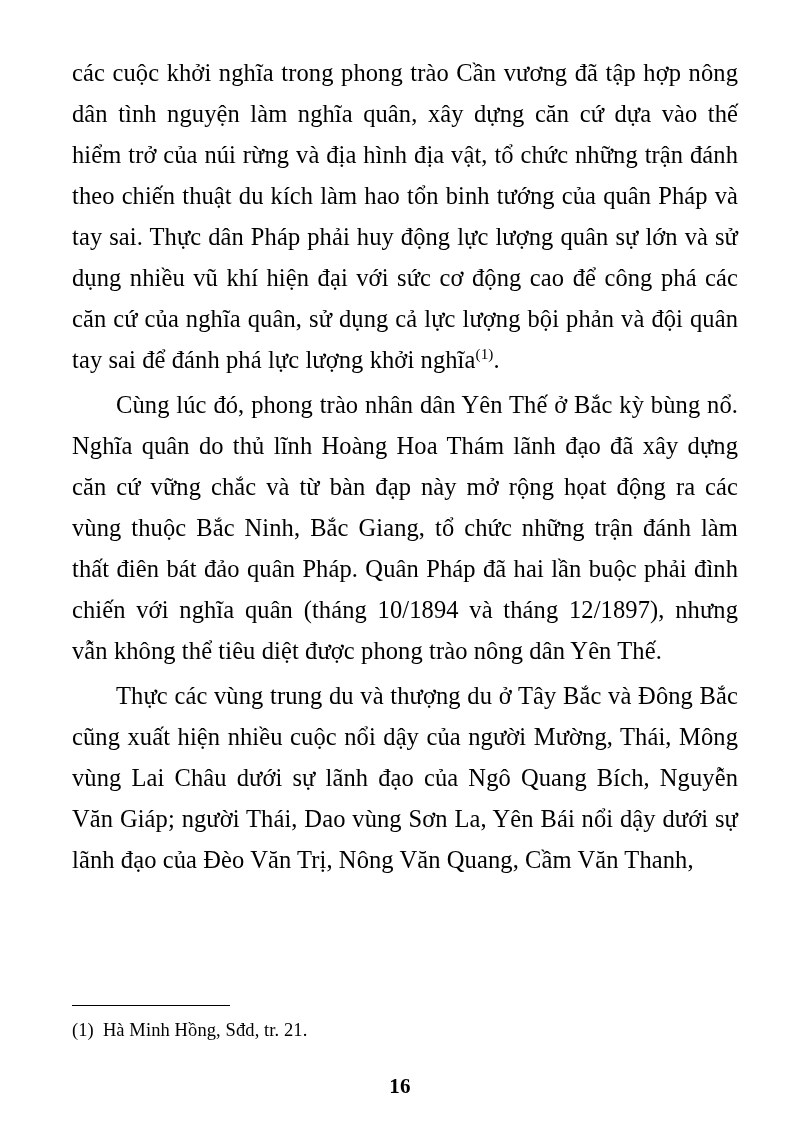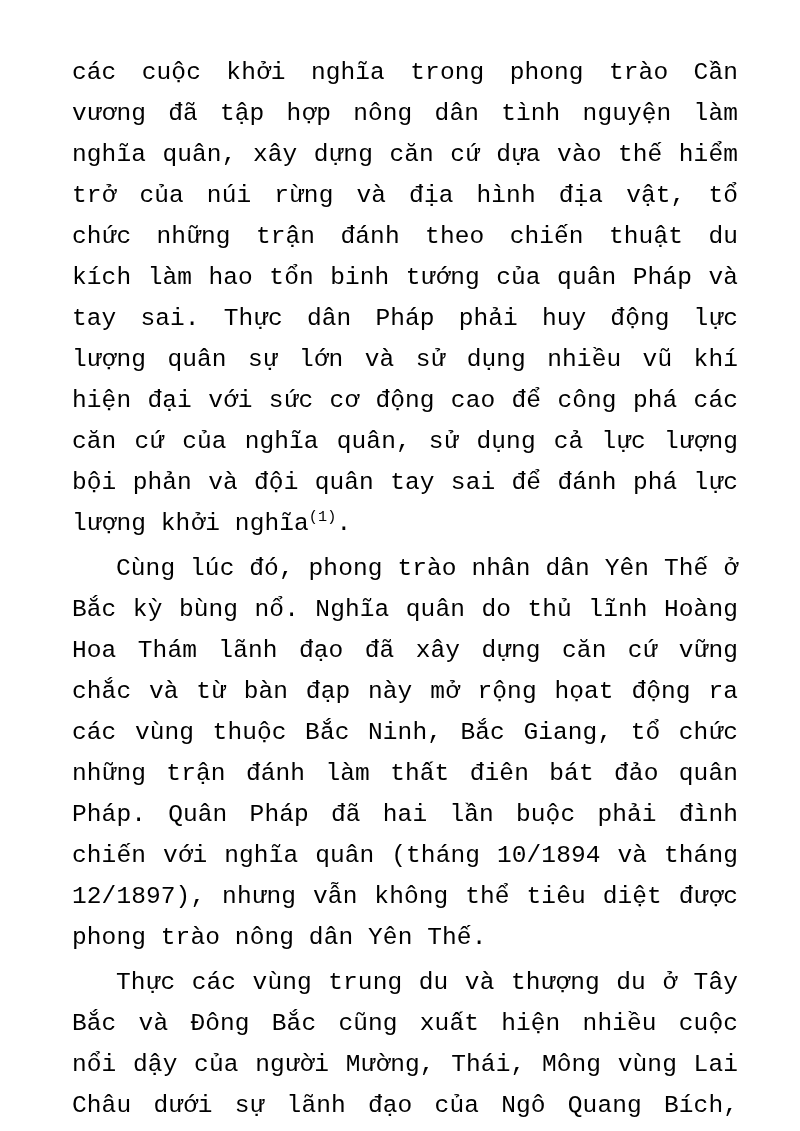--- a/index.html
+++ b/index.html
@@ -15,21 +15,20 @@
     overflow: hidden;
   }
   .page {
     position: relative;
     width: 800px;
     height: 1131px;
     box-sizing: border-box;
     padding: 52px 62px 0 72px;
     display: flex;
     flex-direction: column;
-    font-family: Liberation Mono, monospace;
   }
   .body-text {
     flex: 0 0 auto;
   }
   .para {
     margin: 0 0 4px 0;
     font-size: 24.5px;
     line-height: 41px;
     text-align: justify;
     text-justify: inter-word;
@@ -83,15 +82,20 @@
   <div class="body-text">
 
     <p class="para"><span>các cuộc khởi nghĩa trong phong trào Cần vương đã tập hợp nông dân tình nguyện làm nghĩa quân, xây dựng căn cứ dựa vào thế hiểm trở của núi rừng và địa hình địa vật, tổ chức những trận đánh theo chiến thuật du kích làm hao tổn binh tướng của quân Pháp và tay sai. Thực dân Pháp phải huy động lực lượng quân sự lớn và sử dụng nhiều vũ khí hiện đại với sức cơ động cao để công phá các căn cứ của nghĩa quân, sử dụng cả lực lượng bội phản và đội quân tay sai để đánh phá lực lượng khởi nghĩa</span><sup class="fn">(1)</sup><span>.</span></p>
 
     <p class="para indent"><span>Cùng lúc đó, phong trào nhân dân Yên Thế ở Bắc kỳ bùng nổ. Nghĩa quân do thủ lĩnh Hoàng Hoa Thám lãnh đạo đã xây dựng căn cứ vững chắc và từ bàn đạp này mở rộng họat động ra các vùng thuộc Bắc Ninh, Bắc Giang, tổ chức những trận đánh làm thất điên bát đảo quân Pháp. Quân Pháp đã hai lần buộc phải đình chiến với nghĩa quân (tháng 10/1894 và tháng 12/1897), nhưng vẫn không thể tiêu diệt được phong trào nông dân Yên Thế.</span></p>
 
     <p class="para indent"><span>Thực các vùng trung du và thượng du ở Tây Bắc và Đông Bắc cũng xuất hiện nhiều cuộc nổi dậy của người Mường, Thái, Mông vùng Lai Châu dưới sự lãnh đạo của Ngô Quang Bích, Nguyễn Văn Giáp; người Thái, Dao vùng Sơn La, Yên Bái nổi dậy dưới sự lãnh đạo của Đèo Văn Trị, Nông Văn Quang, Cầm Văn Thanh,</span></p>
 
   </div>
 
+  <div class="footnote-area">
+    <div class="footnote-rule"></div>
+    <p class="footnote"><span class="fn-num">(1)</span><span>Hà Minh Hồng, Sđd, tr. 21.</span></p>
+  </div>
 
+  <div class="page-number">16</div>
 
 </div>
 
 </body></html>

